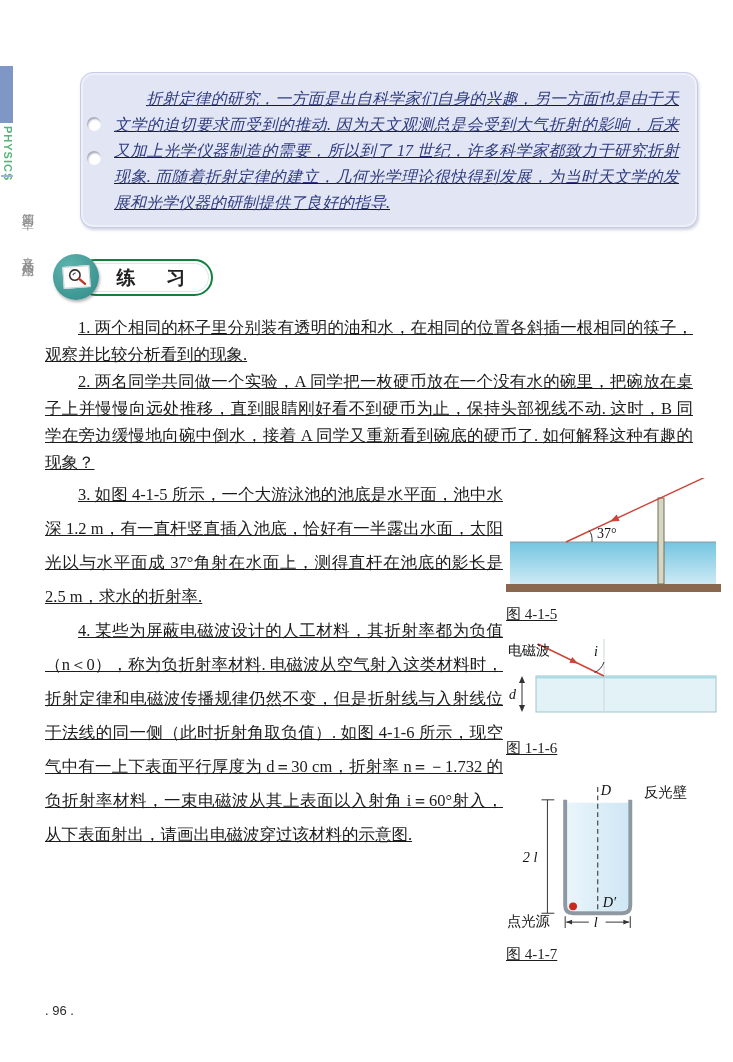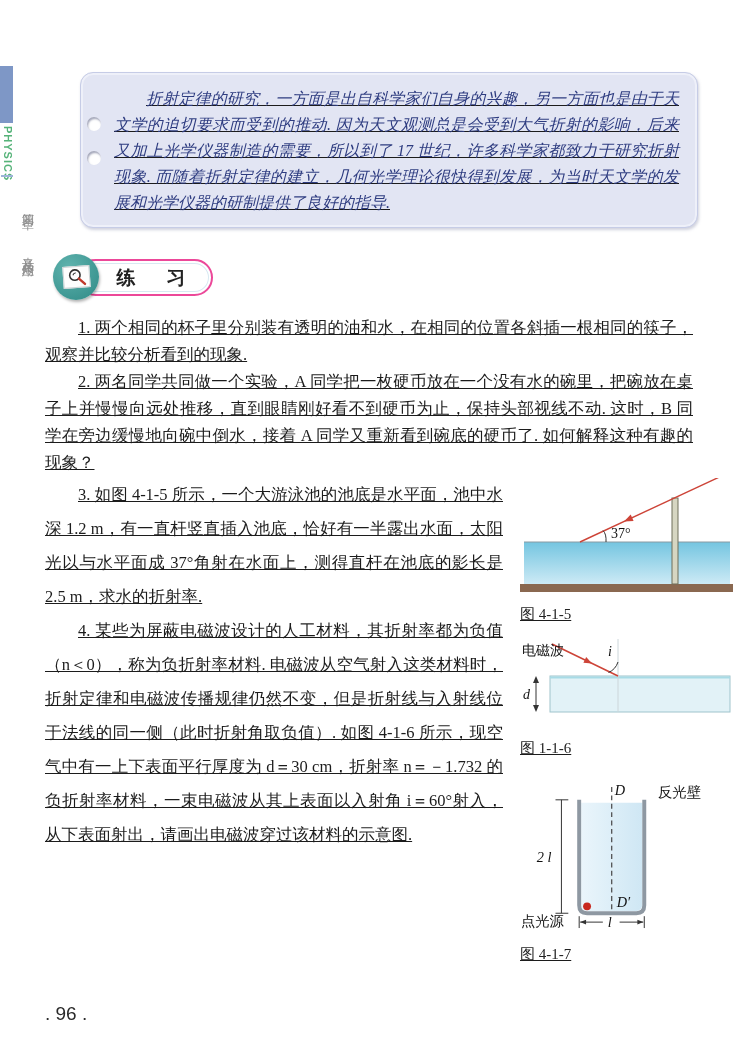--- a/index.html
+++ b/index.html
@@ -55,43 +55,43 @@
     background:radial-gradient(circle at 35% 30%, #5fb3ae, #2f8a86);
     box-shadow:1px 2px 3px rgba(0,0,0,.3); z-index:2;
     display:flex; align-items:center; justify-content:center;
   }
   .magnifier-card {
     width:27px; height:22px; background:#fdfdfd; border:1px solid #cfd4d6;
     transform:rotate(-4deg); display:flex; align-items:center; justify-content:center;
   }
   .heading-pill {
     position:absolute; left:24px; top:5px; width:136px; height:37px;
-    border:2px solid #ec4899; border-radius:19px; background:#ffffff;
+    border:2px solid #15803d; border-radius:19px; background:#ffffff;
     box-shadow:inset 0 0 0 2px #ffffff, inset 0 0 0 3px #d8e9f2;
     display:flex; align-items:center; justify-content:center; padding-left:18px;
   }
   .heading-pill span { font-size:19px; font-weight:bold; color:#222; letter-spacing:6px; }
 
   .exercises { margin-top:12px; }
   .exercise {
     margin:0; width:648px; font-size:16.5px; line-height:27px;
     text-indent:2em; text-align:justify;
   }
   .columns { display:flex; margin-top:2px; }
   .col-left { width:458px; }
   .col-left .exercise { width:458px; line-height:34px; }
-  .col-right { width:197px; margin-left:17px; padding-top:0; }
+  .col-right { width:197px; margin-left:3px; padding-top:0; }
 
   figure { margin:0; padding:0; width:215px; }
   .fig-caption { text-align:left; font-size:15px; color:#222; margin-top:3px; }
   .fig-2 { margin-top:10px; }
   .fig-3 { margin-top:22px; }
   svg text { font-family:"Liberation Serif","DejaVu Serif",serif; }
 
-  .page-number { position:absolute; left:45px; top:1003px; font-size:19px; color:#2a2a2a;
+  .page-number { position:absolute; left:45px; top:1003px; font-size:13px; color:#2a2a2a;
     font-family:"Liberation Sans","DejaVu Sans",sans-serif; }
 </style>
 </head>
 <body>
 
 <div class="sidebar">
   <div class="accent-block"></div>
   <div class="physics-label">PHYSICS</div>
   <div class="sidebar-line"></div>
   <div class="chapter-number">第四章</div>

